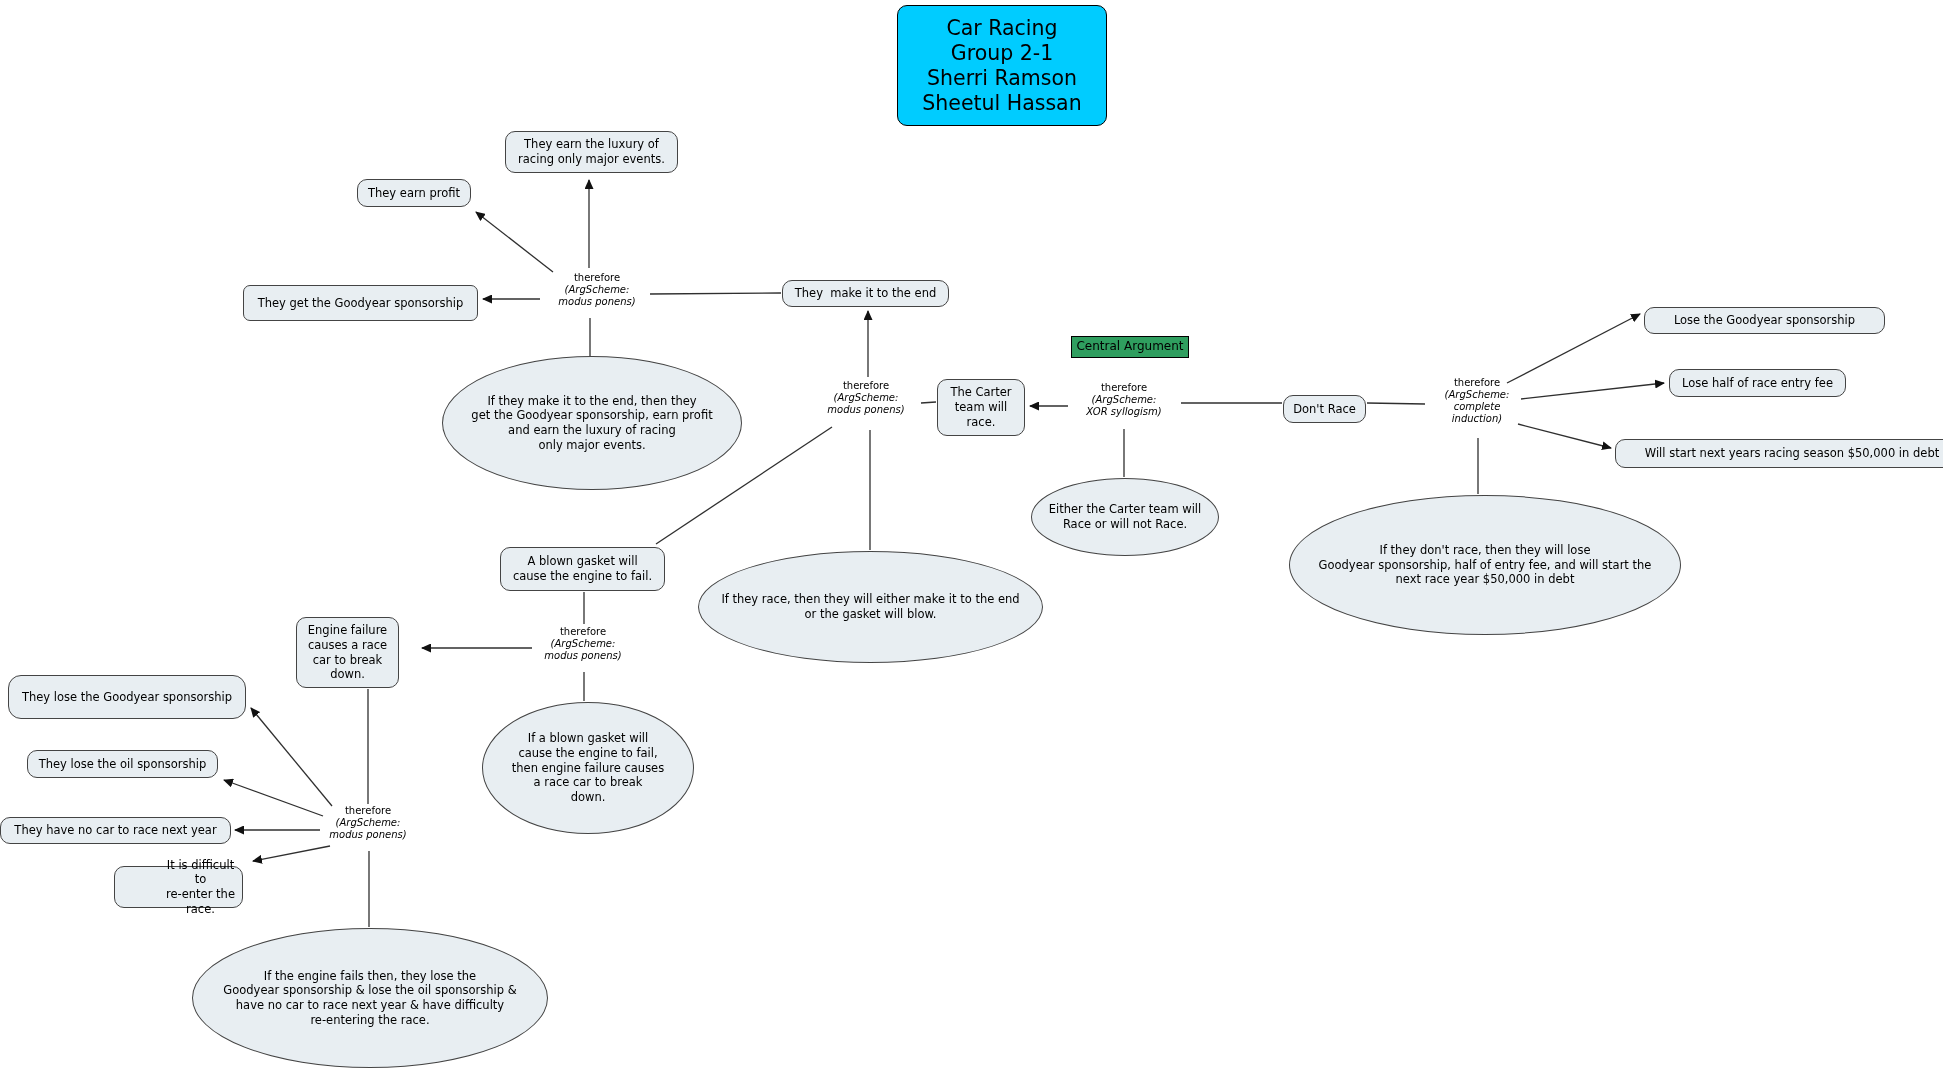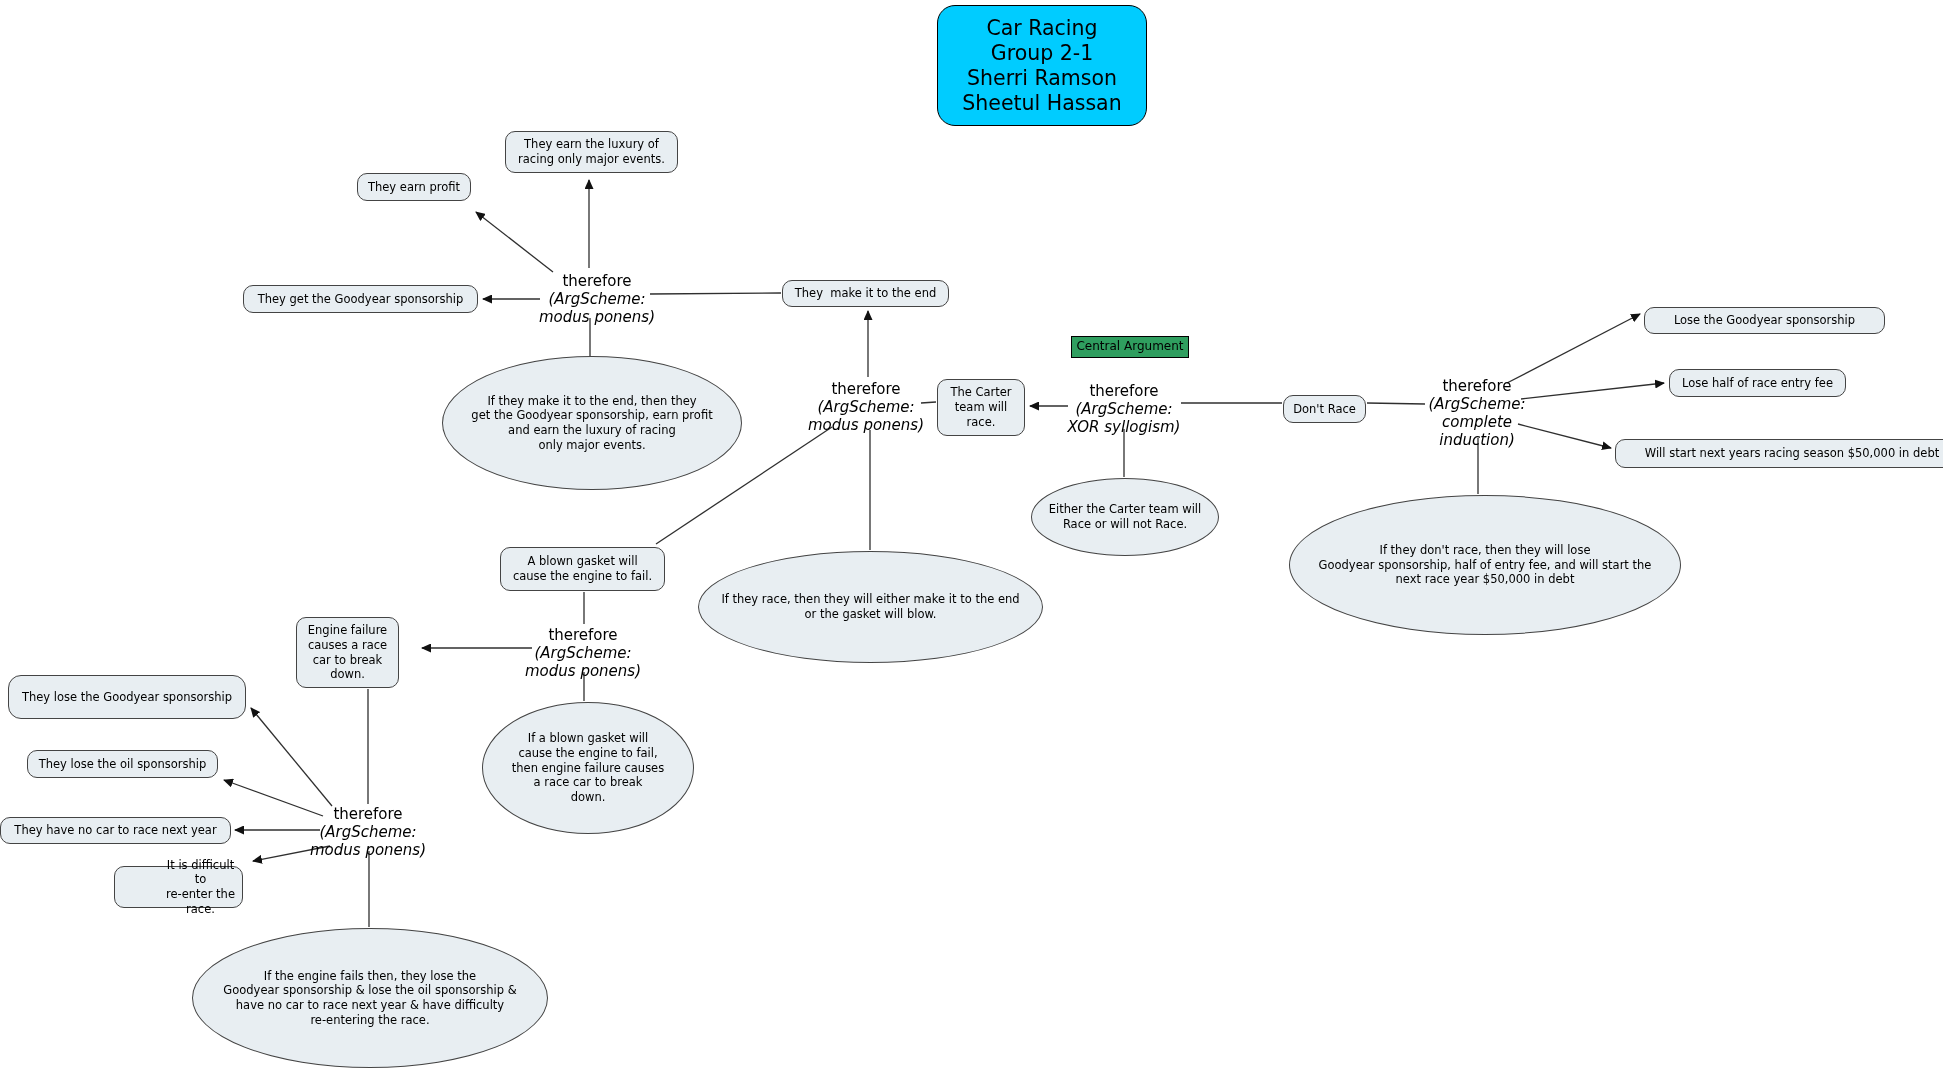--- a/index.html
+++ b/index.html
@@ -14,30 +14,30 @@
   }
   .box {
     background:var(--node-fill,#e8eef2); border:1.4px solid var(--node-border,#444);
     border-radius:10px; padding:2px 4px;
   }
   .ellipse {
     background:var(--node-fill,#e8eef2); border:1.4px solid var(--node-border,#444);
     border-radius:50%;
   }
   .title {
-    background:var(--accent-cyan,#00ccff); border:1.6px solid #000; border-radius:18px;
-    font-size:20.5px; line-height:1.22;margin-left:40px;
+    background:var(--accent-cyan,#00ccff); border:1.6px solid #000; border-radius:10px;
+    font-size:20.5px; line-height:1.22;
   }
   .label {
     background:var(--label-green,#2f9e5f); border:1.3px solid #000;
     font-size:12px; border-radius:0;
   }
   .joint {
     position:absolute; transform:translateX(-50%); text-align:center;
-    font-size:15px; line-height:1.21; white-space:pre-wrap;
+    font-size:10px; line-height:1.21; white-space:pre-wrap;
   }
   .joint .scheme { font-style:italic; display:block; }
 </style>
 </head>
 <body>
 
 <div id="stage">
   <svg id="edges" xmlns="http://www.w3.org/2000/svg" width="1943" height="1075" viewBox="0 0 1943 1075">
     <defs>
       <marker id="arrow" markerWidth="11" markerHeight="9" refX="9" refY="4.5" orient="auto" markerUnits="userSpaceOnUse">
@@ -71,22 +71,22 @@
       <line x1="368" y1="689" x2="368" y2="804"></line>
       <line x1="369" y1="851" x2="369" y2="927"></line>
     </svg>
 <div class="node title" style="left: 897px; top: 5px; width: 210px; height: 121px;">Car Racing
 Group 2-1
 Sherri Ramson
 Sheetul Hassan</div>
     <div class="node label" style="left: 1071px; top: 336px; width: 118px; height: 22px;">Central Argument</div>
     <div class="node box" style="left: 505px; top: 131px; width: 173px; height: 42px;">They earn the luxury of
 racing only major events.</div>
-    <div class="node box" style="left: 357px; top: 173px; width: 114px; height: 28px; text-align: center;">They earn profit</div>
-    <div class="node box" style="left: 243px; top: 285px; width: 235px; height: 28px;">They get the Goodyear sponsorship</div>
+    <div class="node box" style="left: 357px; top: 179px; width: 114px; height: 28px; text-align: center;">They earn profit</div>
+    <div class="node box" style="left: 243px; top: 285px; width: 235px; height: 36px; border-radius: 7px;">They get the Goodyear sponsorship</div>
     <div class="node box" style="left: 782px; top: 280px; width: 167px; height: 27px;">They  make it to the end</div>
     <div class="node box" style="left: 937px; top: 379px; width: 88px; height: 57px;">The Carter
 team will
 race.</div>
     <div class="node box" style="left: 1283px; top: 395px; width: 83px; height: 28px;">Don't Race</div>
     <div class="node box" style="left: 1644px; top: 307px; width: 241px; height: 27px;">Lose the Goodyear sponsorship</div>
     <div class="node box" style="left: 1669px; top: 369px; width: 177px; height: 28px;">Lose half of race entry fee</div>
     <div class="node box" style="left: 1615px; top: 439px; width: 354px; height: 29px;">Will start next years racing season $50,000 in debt</div>
     <div class="node box" style="left: 500px; top: 547px; width: 165px; height: 44px;">A blown gasket will
 cause the engine to fail.</div>

